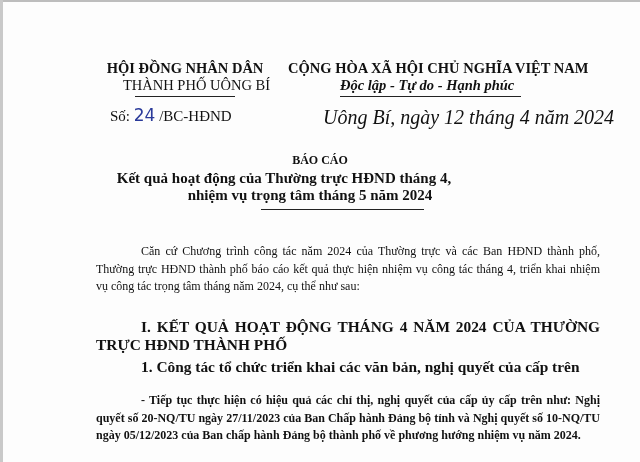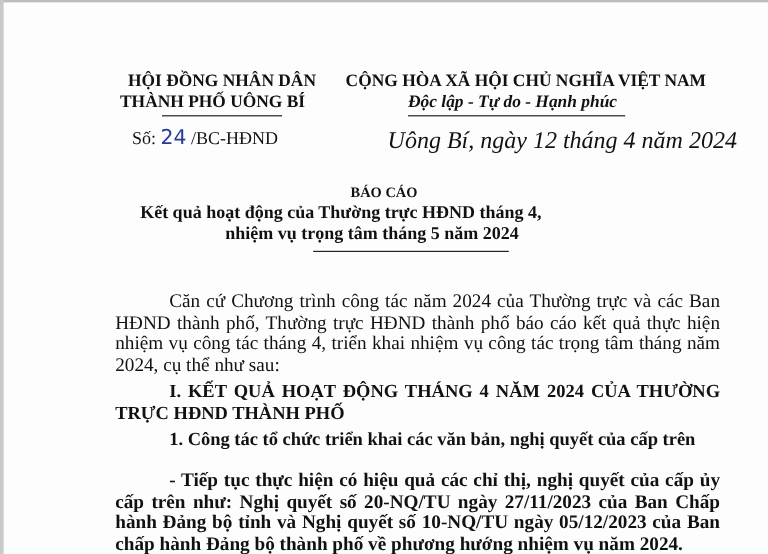--- a/index.html
+++ b/index.html
@@ -6,36 +6,36 @@
   body {
     width: 640px; height: 462px; overflow: hidden; background: #fdfdfd;
     font-family: "Liberation Serif", "DejaVu Serif", serif; color: #111;
     position: relative;
   }
   .scan-top { position: absolute; left: 0; top: 0; width: 640px; height: 2px; background: #bdbdbd; }
   .scan-left { position: absolute; left: 0; top: 0; width: 3px; height: 462px; background: #c9c9c9; }
   .abs { position: absolute; white-space: nowrap; }
 
   #org-l1 { left: 100px; top: 60px; width: 170px; font-size: 14.5px; font-weight: bold; text-align:center; }
-  #org-l2 { left: 100px; top: 77px; width: 170px; font-size: 14.5px; font-weight: bold; text-align:left; }
+  #org-l2 { left: 100px; top: 77px; width: 170px; font-size: 14.5px; font-weight: normal; text-align:right; }
   #org-underline { left: 135px; top: 96px; width: 100px; height: 1px; background:#222; }
   #docnum { left: 110px; top: 105px; font-size: 15px; }
   #docnum .hand { color: #2a3a9a; font-family: "DejaVu Sans", sans-serif; font-size: 17px; }
 
   #nation { left: 288px; top: 60px; font-size: 14.5px; font-weight: bold; }
   #motto { left: 340px; top: 77px; font-size: 14.5px; font-weight: bold; font-style: italic; }
   #motto-underline { left: 340px; top: 96px; width: 181px; height: 1px; background:#222; }
   #place-date { left: 323px; top: 106px; font-size: 20px; font-style: italic; }
 
   #title { left: 0; width: 640px; top: 153px; font-size: 12px; font-weight: bold; text-align:center; }
   #subtitle1 { left: 0; width: 568px; top: 170px; font-size: 15px; font-weight: bold; text-align:center; }
   #subtitle2 { left: 0; width: 620px; top: 187px; font-size: 15px; font-weight: bold; text-align:center; }
   #subtitle-underline { left: 261px; top: 209px; width: 163px; height: 1px; background:#222; }
 
-  .para { left: 96px; width: 504px; font-size: 16px; line-height: 17.5px; text-align: justify; white-space: normal; }
+  .para { left: 96px; width: 504px; font-size: 12px; line-height: 17.5px; text-align: justify; white-space: normal; }
   #intro { top: 243px; text-indent: 45px; }
   #sec1 { top: 318px; font-weight: bold; text-indent: 45px; font-size: 15.4px; }
   #sec1-1 { left: 141px; top: 358px; font-size: 15.4px; font-weight: bold; }
   #bullet1 { top: 392px; text-indent: 45px; font-weight: bold; }
 </style>
 </head>
 <body>
 
 <div class="scan-top"></div>
 <div class="scan-left"></div>

